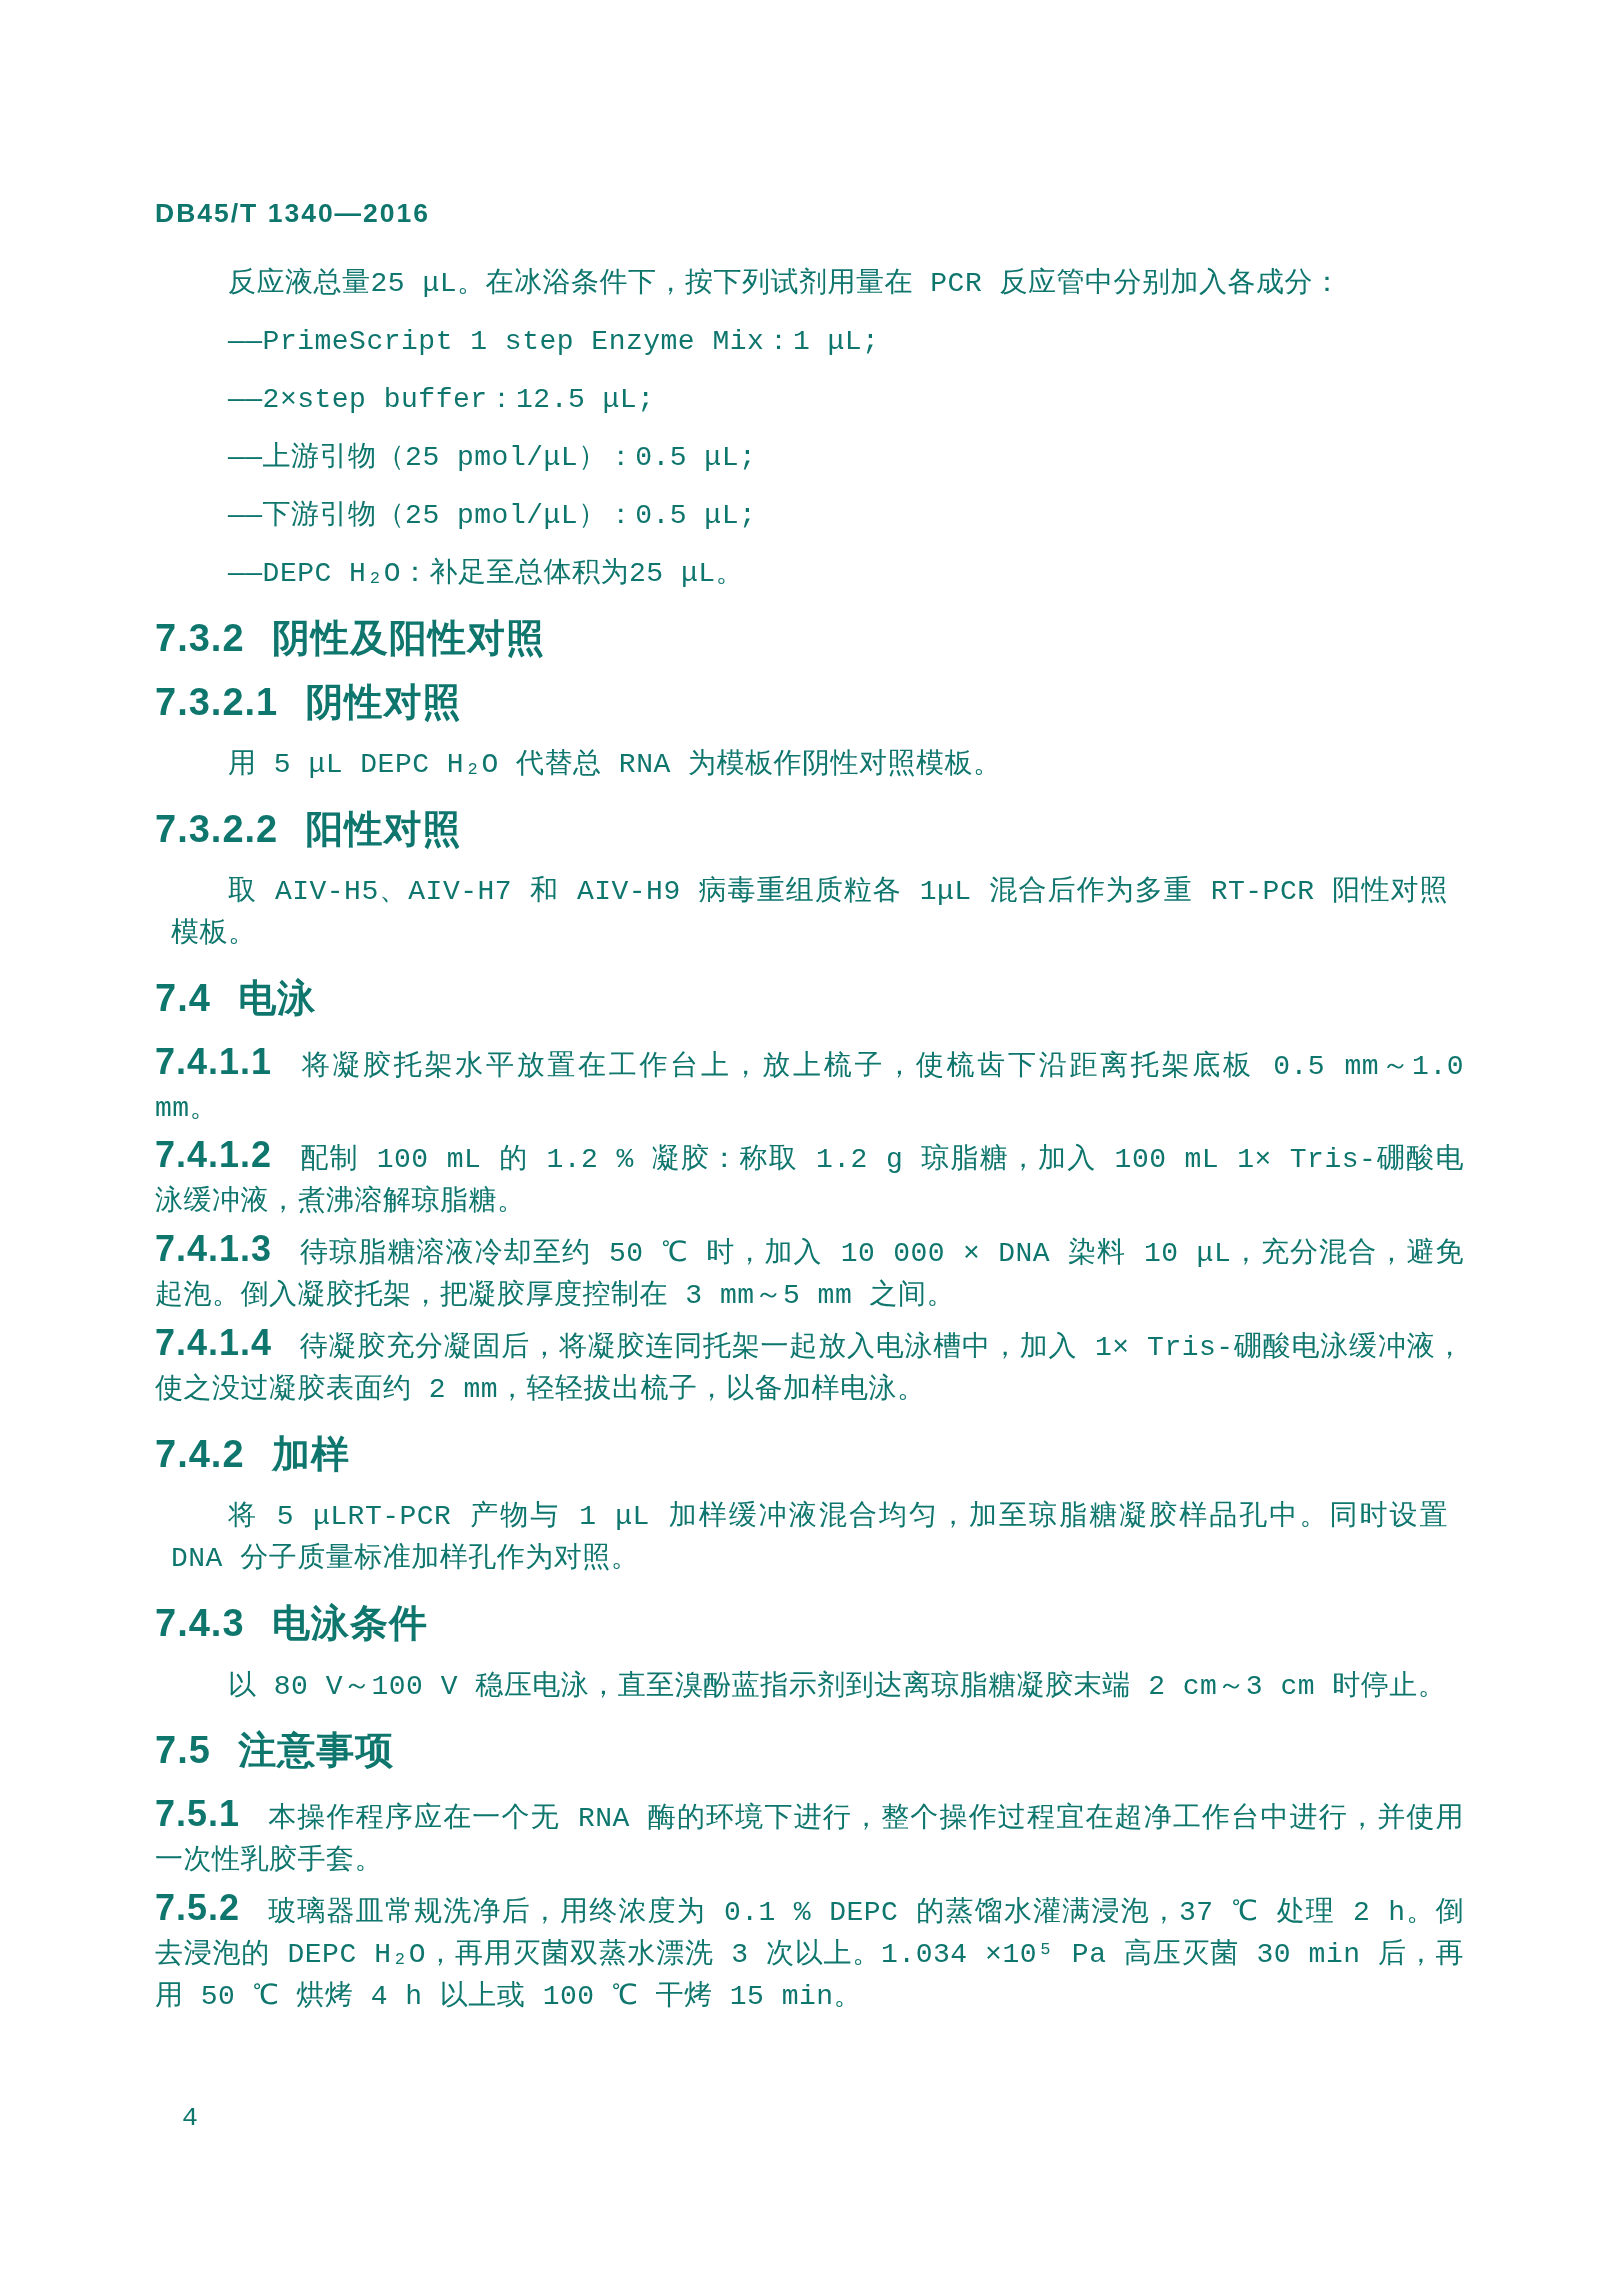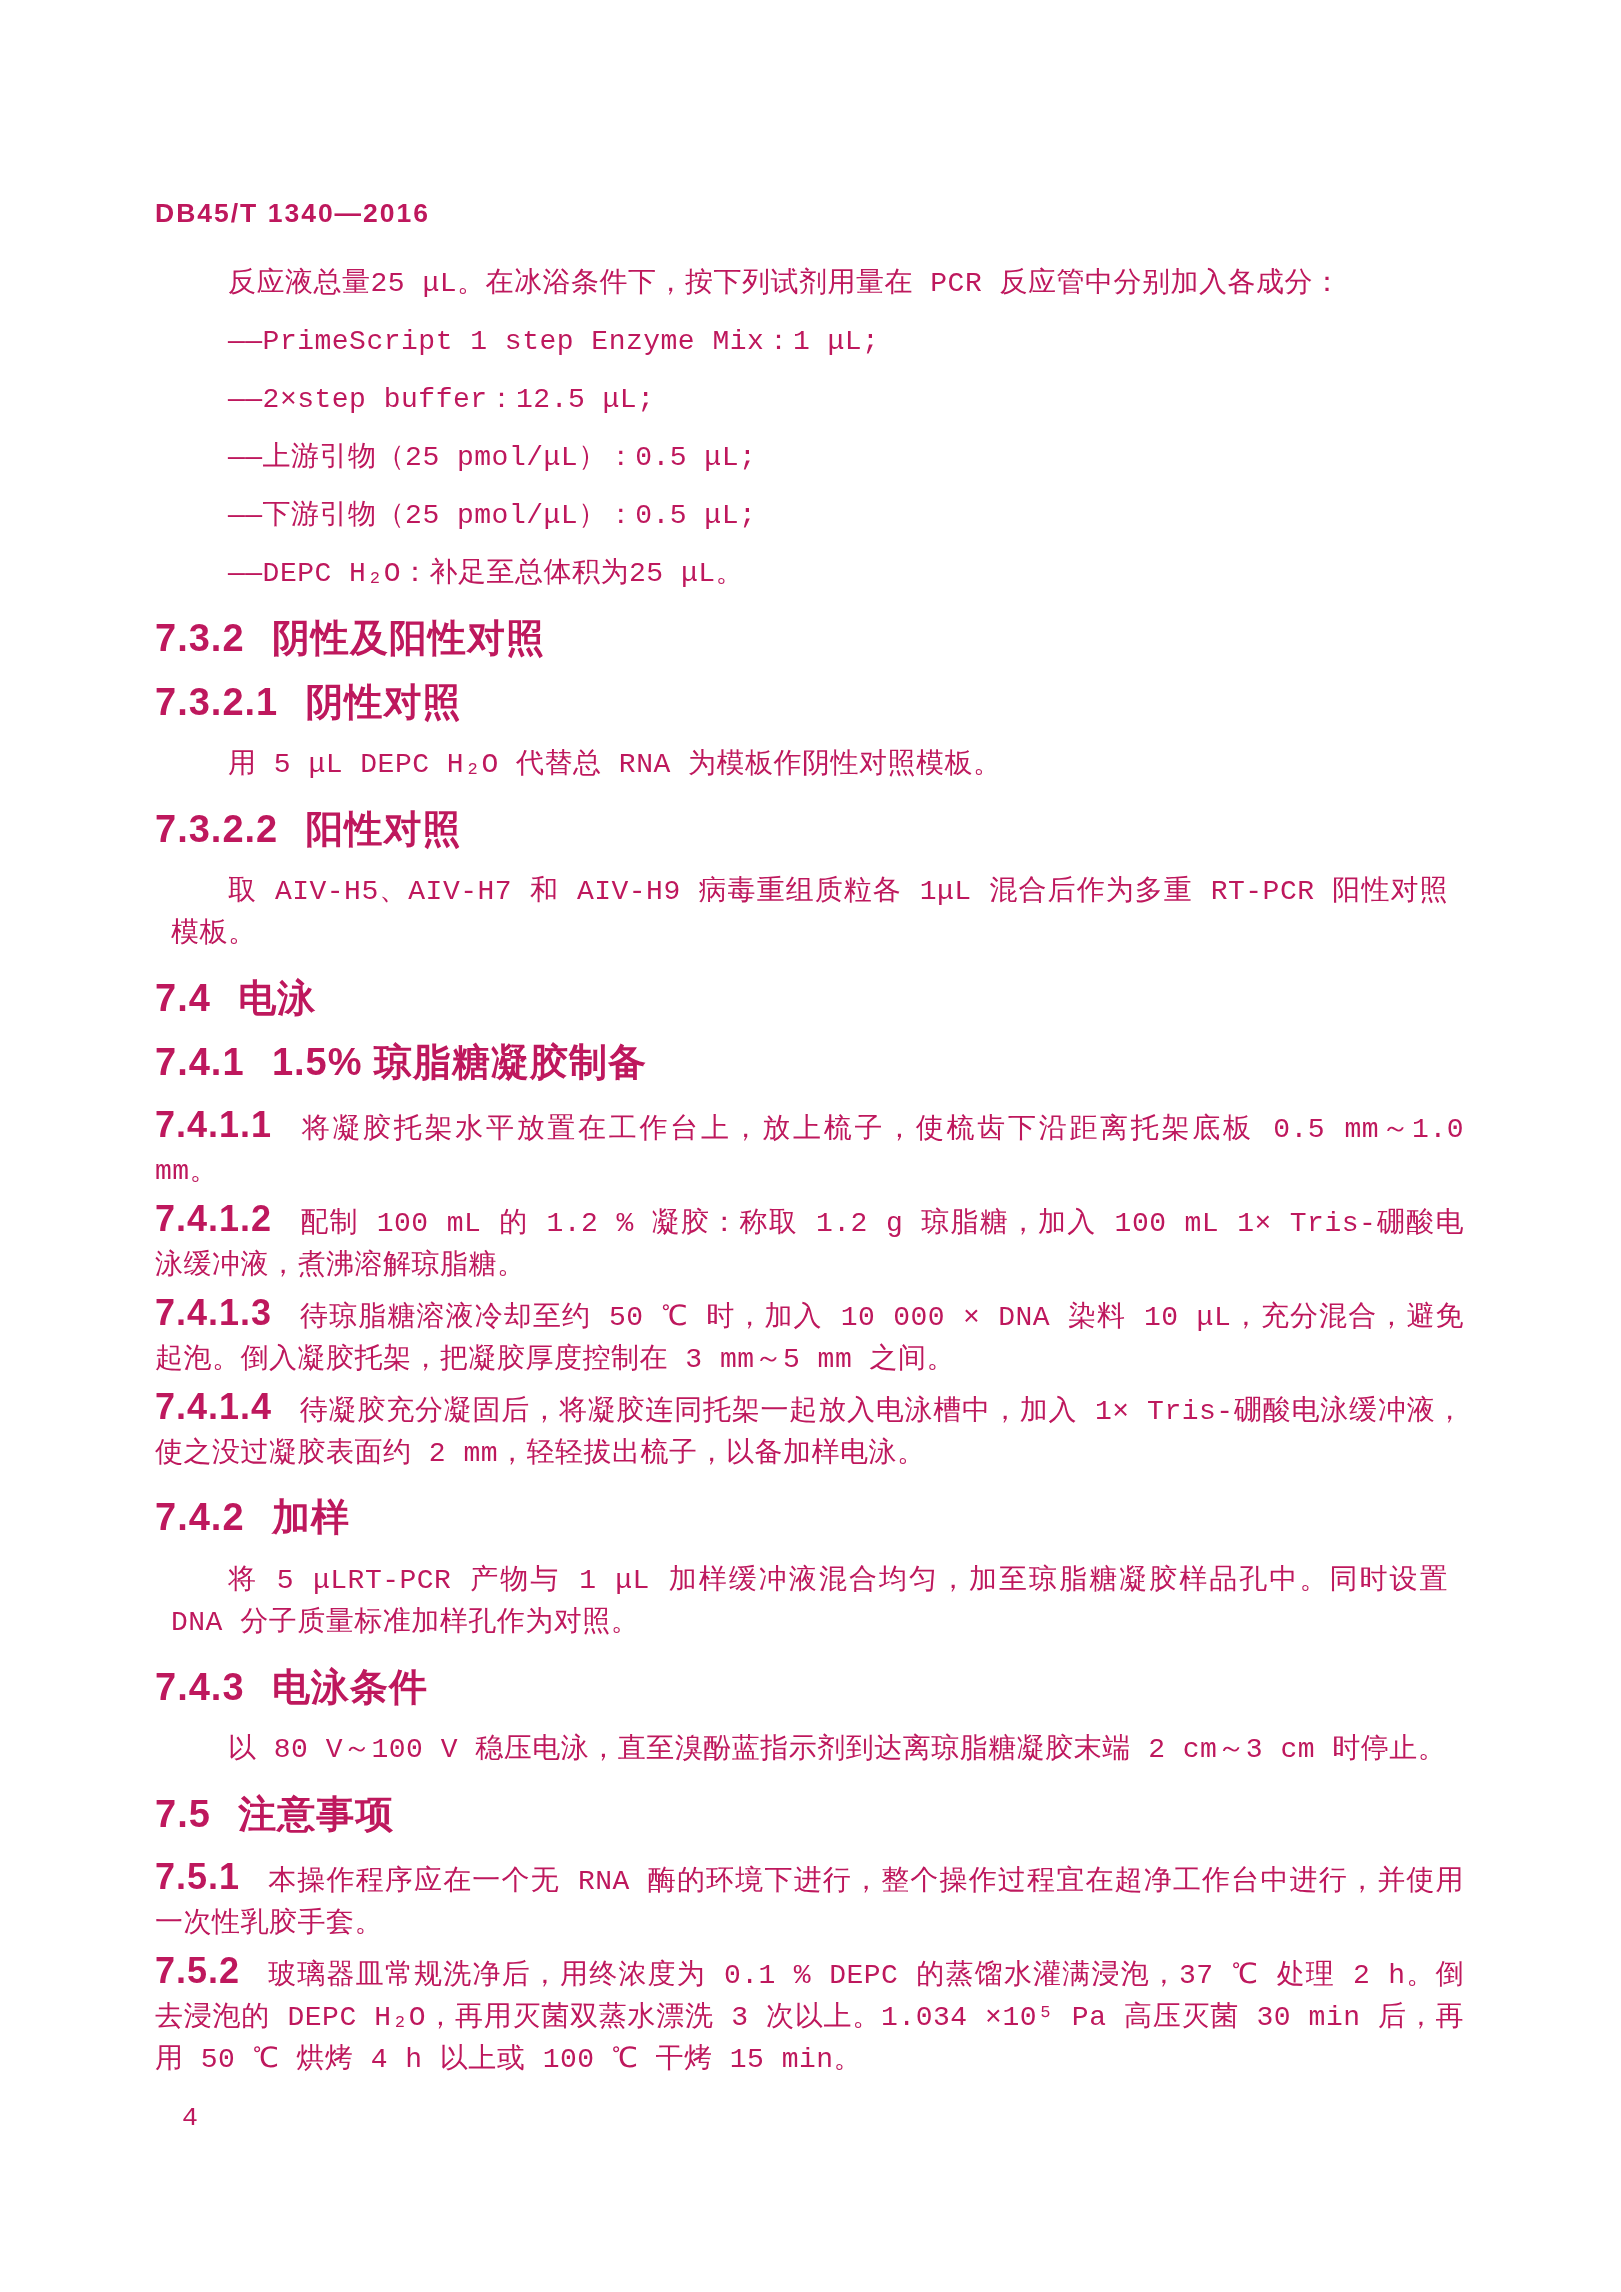--- a/index.html
+++ b/index.html
@@ -1,21 +1,21 @@
 <!DOCTYPE html>
 <html><head>
 <meta charset="utf-8">
 <style>
   html, body { margin: 0; padding: 0; background: #ffffff; }
   .page {
     position: relative;
     width: 1621px;
     height: 2293px;
     background: #ffffff;
-    color: #be185d;
+    color: #0f766e;
     overflow: hidden;
   }
   .content {
     position: absolute;
     left: 155px;
     top: 200px;
     width: 1309px;
   }
   .doc-header {
     font-family: "Liberation Sans", "DejaVu Sans", sans-serif;
@@ -84,21 +84,20 @@
     <h3 class="heading"><span class="h-num">7.3.2.1</span><span>阴性对照</span></h3>
 
     <p class="body indent">用 5 μL DEPC H₂O 代替总 RNA 为模板作阴性对照模板。</p>
 
     <h3 class="heading"><span class="h-num">7.3.2.2</span><span>阳性对照</span></h3>
 
     <p class="body indent">取 AIV-H5、AIV-H7 和 AIV-H9 病毒重组质粒各 1μL 混合后作为多重 RT-PCR 阳性对照模板。</p>
 
     <h3 class="heading"><span class="h-num">7.4</span><span>电泳</span></h3>
 
-    <h3 class="heading"><span class="h-num">7.4.1</span><span>1.5% 琼脂糖凝胶制备</span></h3>
 
     <p class="body clause"><span class="c-num">7.4.1.1</span><span>将凝胶托架水平放置在工作台上，放上梳子，使梳齿下沿距离托架底板 0.5 mm～1.0 mm。</span></p>
 
     <p class="body clause"><span class="c-num">7.4.1.2</span><span>配制 100 mL 的 1.2 % 凝胶：称取 1.2 g 琼脂糖，加入 100 mL 1× Tris-硼酸电泳缓冲液，煮沸溶解琼脂糖。</span></p>
 
     <p class="body clause"><span class="c-num">7.4.1.3</span><span>待琼脂糖溶液冷却至约 50 ℃ 时，加入 10 000 × DNA 染料 10 μL，充分混合，避免起泡。倒入凝胶托架，把凝胶厚度控制在 3 mm～5 mm 之间。</span></p>
 
     <p class="body clause"><span class="c-num">7.4.1.4</span><span>待凝胶充分凝固后，将凝胶连同托架一起放入电泳槽中，加入 1× Tris-硼酸电泳缓冲液，使之没过凝胶表面约 2 mm，轻轻拔出梳子，以备加样电泳。</span></p>
 
     <h3 class="heading"><span class="h-num">7.4.2</span><span>加样</span></h3>

